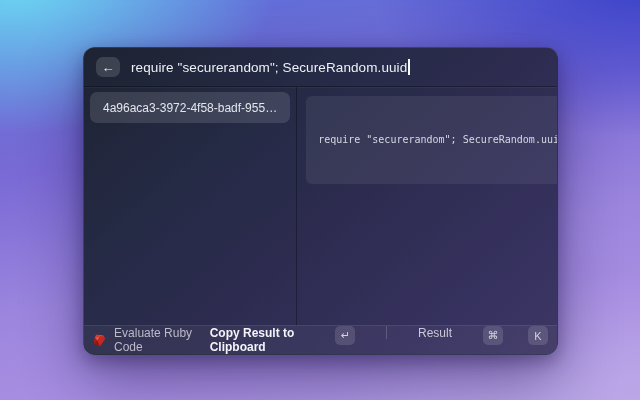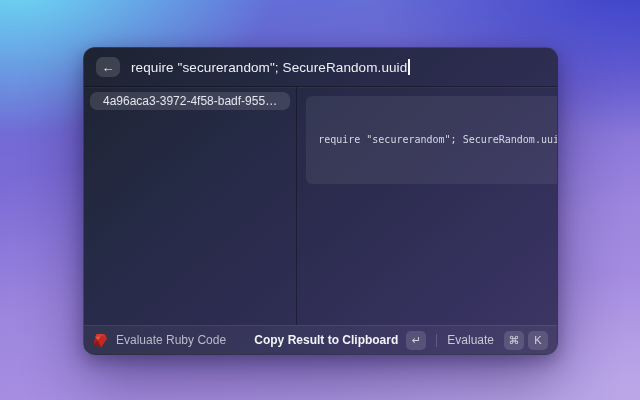--- a/index.html
+++ b/index.html
@@ -59,21 +59,21 @@
   }
 
   
   .content { flex: 1 1 auto; display: flex; min-height: 0; }
   .list-pane {
     flex: 0 0 183px;
     border-right: 1px solid rgba(0,0,0,0.32);
     padding: 5px 6px;
   }
   .list-item {
-    height: 18px; border-radius: 7px;
+    height: 31px; border-radius: 7px;
     display: flex; align-items: center;
     padding: 0 13px;
     font-size: 12px; color: #e3e6ee;
     white-space: nowrap; overflow: hidden;
     cursor: pointer;
   }
   .list-item.selected { background: rgba(255,255,255,0.12); }
 
   .detail-pane { flex: 1 1 auto; padding: 9px 9px; }
   .code-panel {
@@ -91,21 +91,21 @@
     flex: 0 0 29px;
     display: flex; align-items: center;
     padding: 0 9px 0 9px;
     background: rgba(255,255,255,0.045);
     border-top: 1px solid rgba(255,255,255,0.08);
   }
   .app-chip { display: flex; align-items: center; gap: 8px; }
   .ruby-icon { width: 15px; height: 15px; display: block; }
   .app-name { font-size: 12px; color: #bcb9c9; }
 
-  .footer-right { margin-left: auto; display: flex; align-items: center; }
+  .footer-right { margin-left: auto; display: flex; align-items: flex-start; gap: 21px; }
   .primary-action {
     font-size: 12px; font-weight: 700; color: #f3f3f8;
     cursor: pointer;
   }
   .keycap {
     min-width: 20px; height: 19px; border-radius: 5px;
     background: rgba(255,255,255,0.13);
     display: inline-flex; align-items: center; justify-content: center;
     font-size: 11px; color: #d3d1de; padding: 0 4px;
     cursor: pointer;
@@ -163,21 +163,21 @@
         </svg>
         <span class="app-name">Evaluate Ruby Code</span>
       </div>
 
       <div class="footer-right">
         <span class="primary-action">Copy Result to Clipboard</span>
         <span class="keycap kc-return">
           <span>↵</span>
         </span>
         <span class="footer-sep"></span>
-        <span class="secondary-action">Evaluate</span>
+        <span class="secondary-action">Result</span>
         <span class="keycap kc-cmd">
           <span>⌘</span>
         </span>
         <span class="keycap kc-k">
           <span>K</span>
         </span>
       </div>
     </div>
 
   </div>

